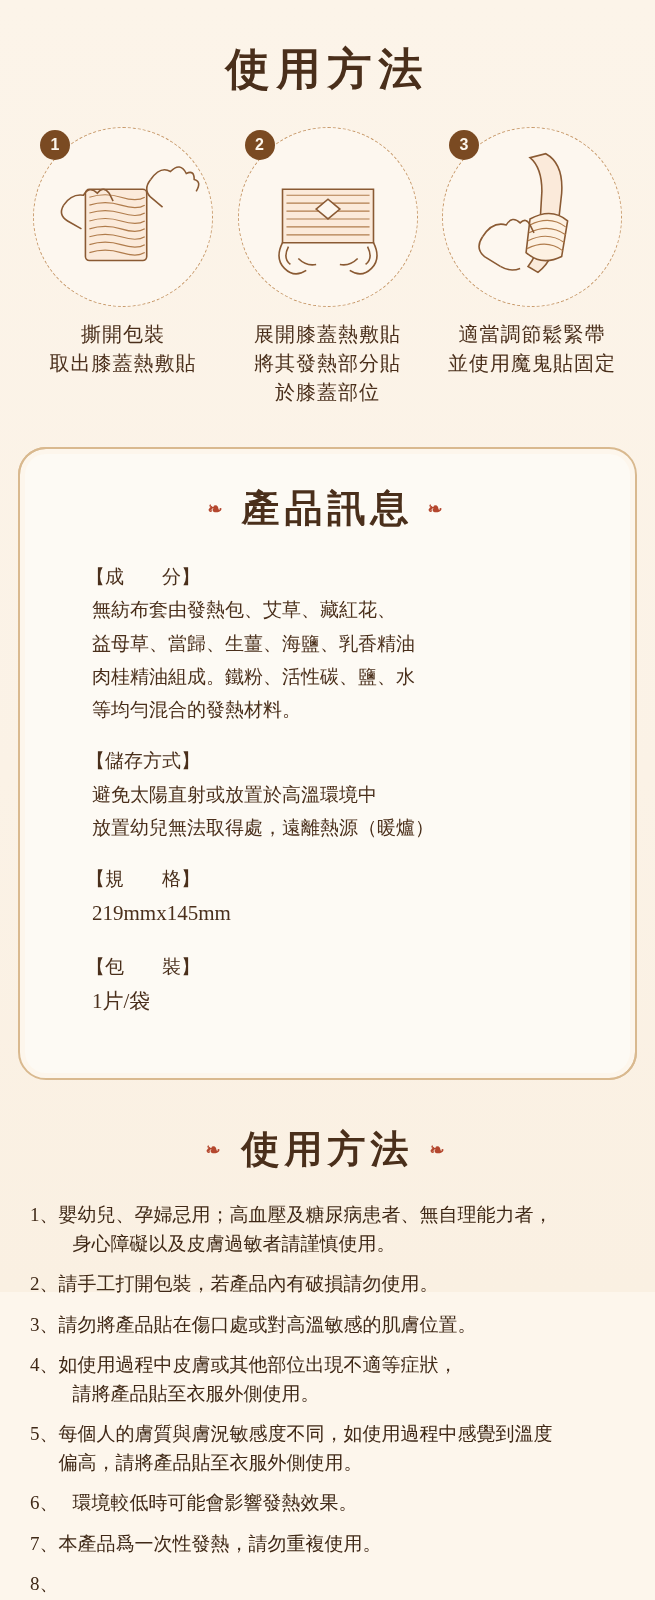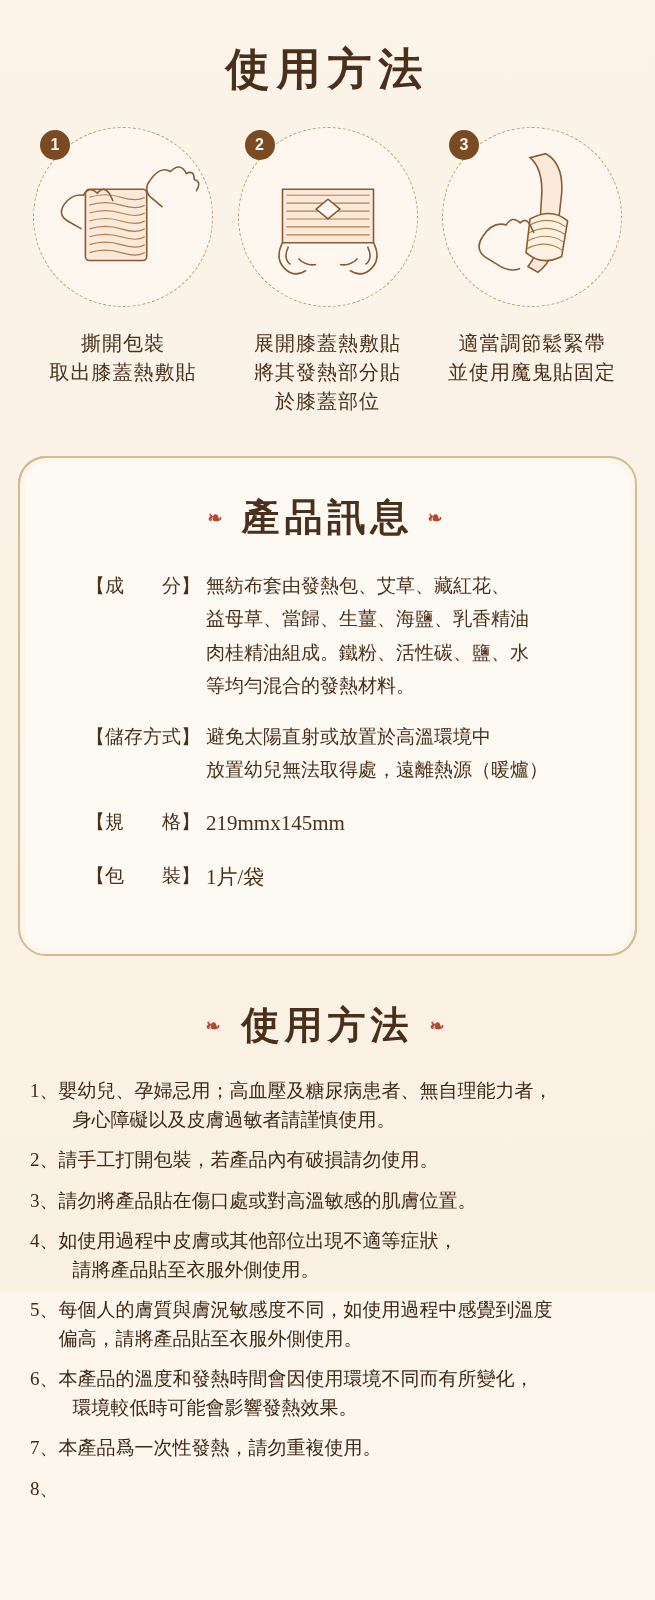--- a/index.html
+++ b/index.html
@@ -53,21 +53,21 @@
     background: #7a4a22;
     color: #fdf6ec;
     font-size: 16px;
     line-height: 30px;
     text-align: center;
     font-family: "Liberation Sans", sans-serif;
     font-weight: bold;
   }
   .art { position: absolute; inset: 0; }
   .step-caption {
-    margin-top: 22px;
+    margin-top: 13px;
     font-size: 20px;
     line-height: 1.45;
     color: #4a2f1b;
     letter-spacing: 1px;
   }
 
   
   .panel-wrap { padding: 40px 18px 0 18px; }
   .panel {
     position: relative;
@@ -101,20 +101,21 @@
   }
   .orn { color: #b4472e; font-size: 18px; }
 
   .info-row {
     display: flex;
     align-items: flex-start;
     margin: 0 0 18px 0;
     padding-left: 44px;
     font-size: 19px;
     line-height: 1.75;
+    flex-direction: column;
   }
   .info-label {
     white-space: nowrap;
     flex: 0 0 auto;
     color: #4a2f1b;
     letter-spacing: 0px;
   }
   .info-value {
     margin-left: 6px;
     color: #4a2f1b;
@@ -326,21 +327,20 @@
       <span class="note-num">5、</span>
       <span class="note-text">
         <span class="ln">每個人的膚質與膚況敏感度不同，如使用過程中感覺到溫度</span>
         <span class="ln">偏高，請將產品貼至衣服外側使用。</span>
       </span>
     </div>
 
     <div class="note">
       <span class="note-num">6、</span>
       <span class="note-text">
-        <span class="ln">本產品的溫度和發熱時間會因使用環境不同而有所變化，</span>
         <span class="ln ind">環境較低時可能會影響發熱效果。</span>
       </span>
     </div>
 
     <div class="note">
       <span class="note-num">7、</span>
       <span class="note-text">
         <span class="ln">本產品爲一次性發熱，請勿重複使用。</span>
       </span>
     </div>

